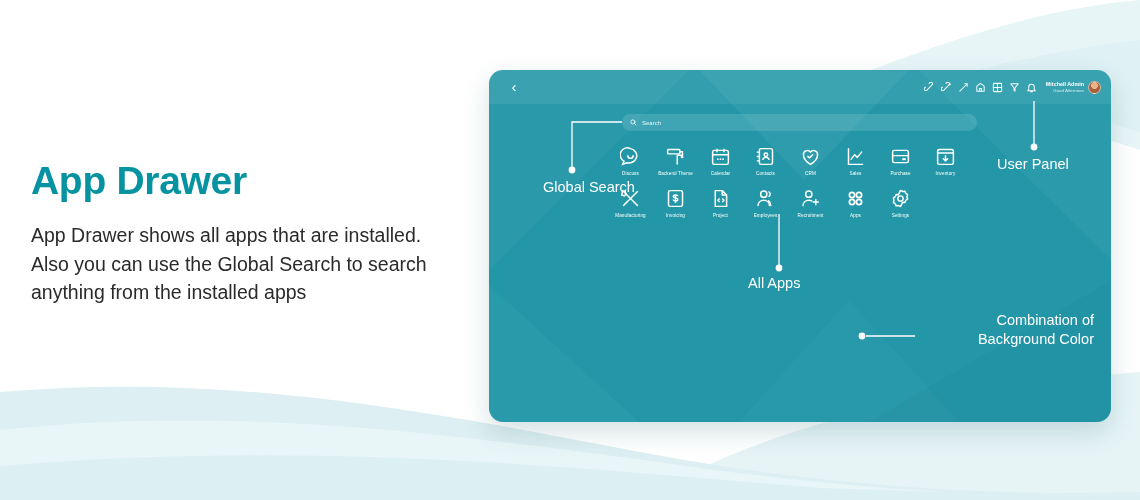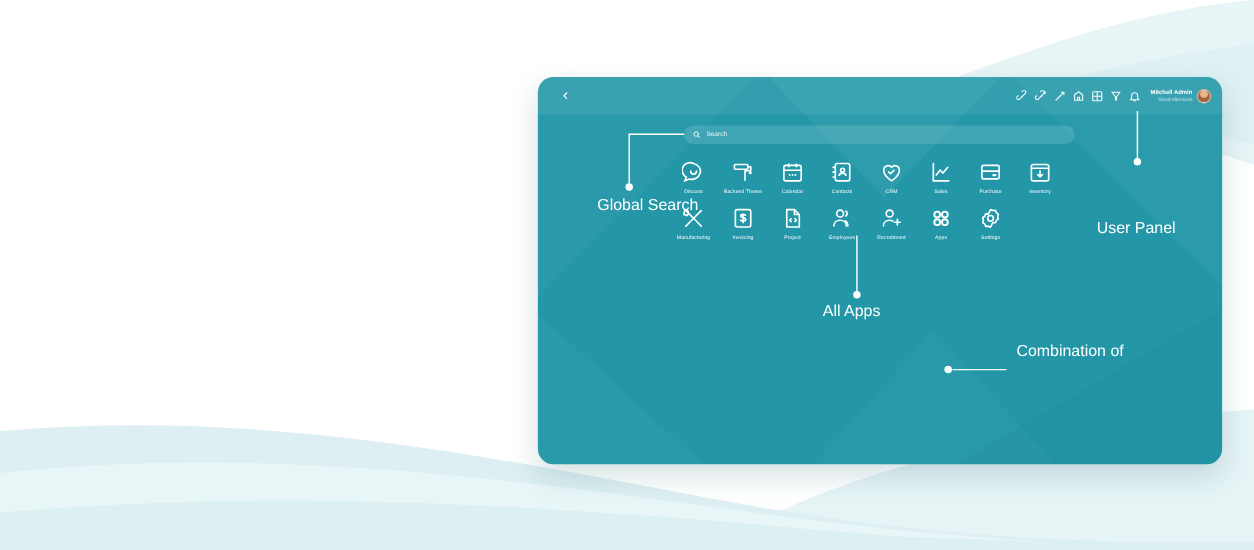--- a/index.html
+++ b/index.html
@@ -140,41 +140,44 @@
   .callout-label {
     position: absolute;
     color: #ffffff;
     font-size: 14.5px;
     line-height: 1.32;
     z-index: 7;
     white-space: nowrap;
   }
   #callout-global-search { left: 516px; top: 178px; margin-left: 27px; }
   #callout-all-apps { left: 748px; top: 274px; }
-  #callout-user-panel { left: 997px; top: 155px; margin-top: 44px; }
+  #callout-user-panel { left: 997px; top: 155px; }
   #callout-background {
     left: 924px; top: 311px;
     white-space: normal;
     width: 170px;
+    text-align: right;
   }
   #callout-lines { position: absolute; inset: 0; z-index: 6; pointer-events: none; }
 </style>
 </head>
 <body>
 
 <svg id="bg-waves" viewBox="0 0 1140 500">
   <path d="M640,500 C760,430 900,392 1140,372 L1140,500 Z" fill="#e6f4f6"></path>
   <path d="M0,392 C230,372 430,412 640,452 C820,486 980,496 1140,492 L1140,500 L0,500 Z" fill="#ddeff2"></path>
   <path d="M0,430 C240,404 470,436 700,468 C880,492 1020,498 1140,498 L1140,500 L0,500 Z" fill="#e9f6f8"></path>
   <path d="M0,466 C300,440 560,466 820,488 L1140,498 L1140,500 L0,500 Z" fill="#d9eef1" opacity="0.85"></path>
   <path d="M1140,0 L1140,150 C1050,120 950,96 830,86 C960,34 1050,8 1140,0 Z" fill="#e8f5f7"></path>
   <path d="M1140,40 L1140,132 C1070,110 1000,92 930,82 C1020,58 1085,46 1140,40 Z" fill="#dff1f4"></path>
 </svg>
 
 <div id="copy-block">
+  <h1 id="headline">App Drawer</h1>
+  <p id="body-copy">App Drawer shows all apps that are installed. Also you can use the Global Search to search anything from the installed apps</p>
 </div>
 
 <div id="mockup-panel">
 
   <svg id="panel-facets" viewBox="0 0 622 352" preserveAspectRatio="none">
     <polygon points="0,0 200,0 0,200" fill="#ffffff" opacity="0.035"></polygon>
     <polygon points="210,0 420,0 315,110" fill="#ffffff" opacity="0.05"></polygon>
     <polygon points="430,0 622,0 622,190" fill="#ffffff" opacity="0.04"></polygon>
     <polygon points="0,352 0,215 150,352" fill="#ffffff" opacity="0.03"></polygon>
     <polygon points="622,352 380,352 622,210" fill="#000000" opacity="0.025"></polygon>
@@ -368,13 +371,14 @@
 
   <path d="M866,336 L915,336" stroke="#ffffff" stroke-width="1.3" fill="none"></path>
   <circle cx="862" cy="336" r="3.4" fill="#ffffff"></circle>
 </svg>
 
 <div class="callout-label" id="callout-global-search">Global Search</div>
 <div class="callout-label" id="callout-all-apps">All Apps</div>
 <div class="callout-label" id="callout-user-panel">User Panel</div>
 <div class="callout-label" id="callout-background">
   <div>Combination of</div>
+  <div>Background Color</div>
 </div>
 
 </body></html>

